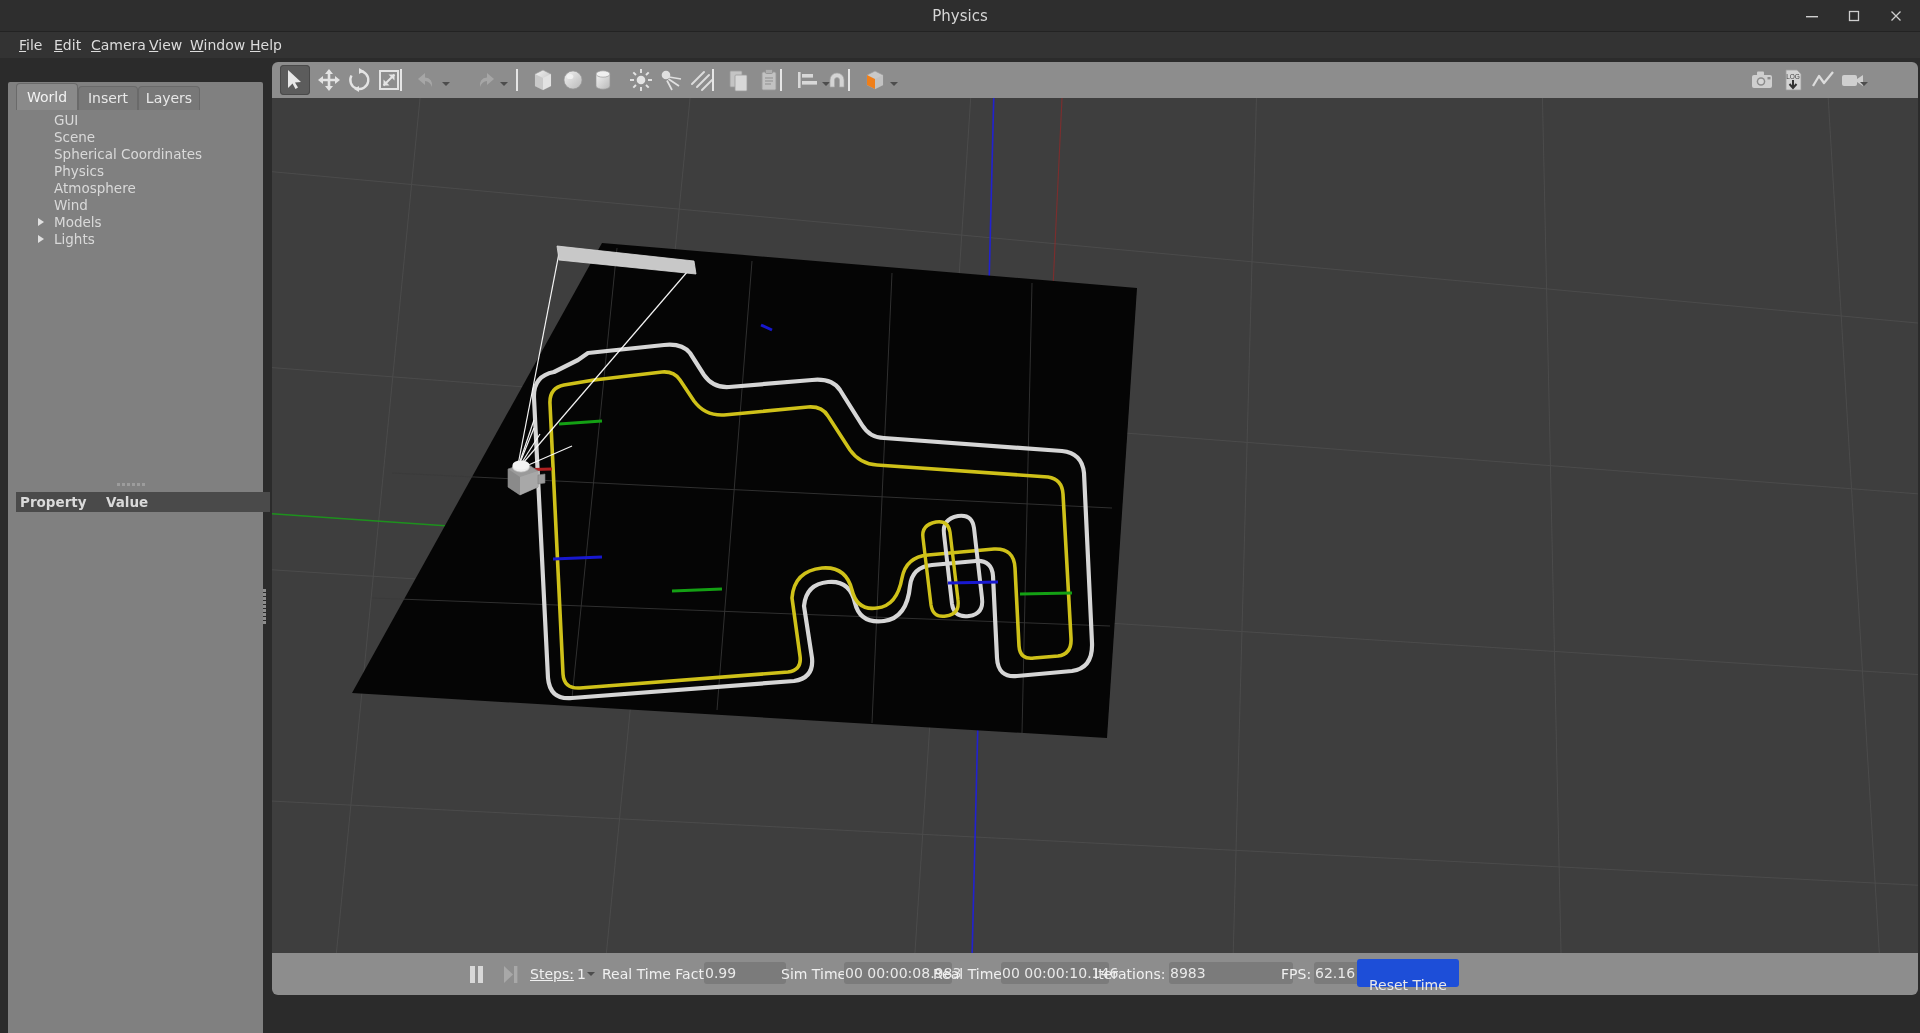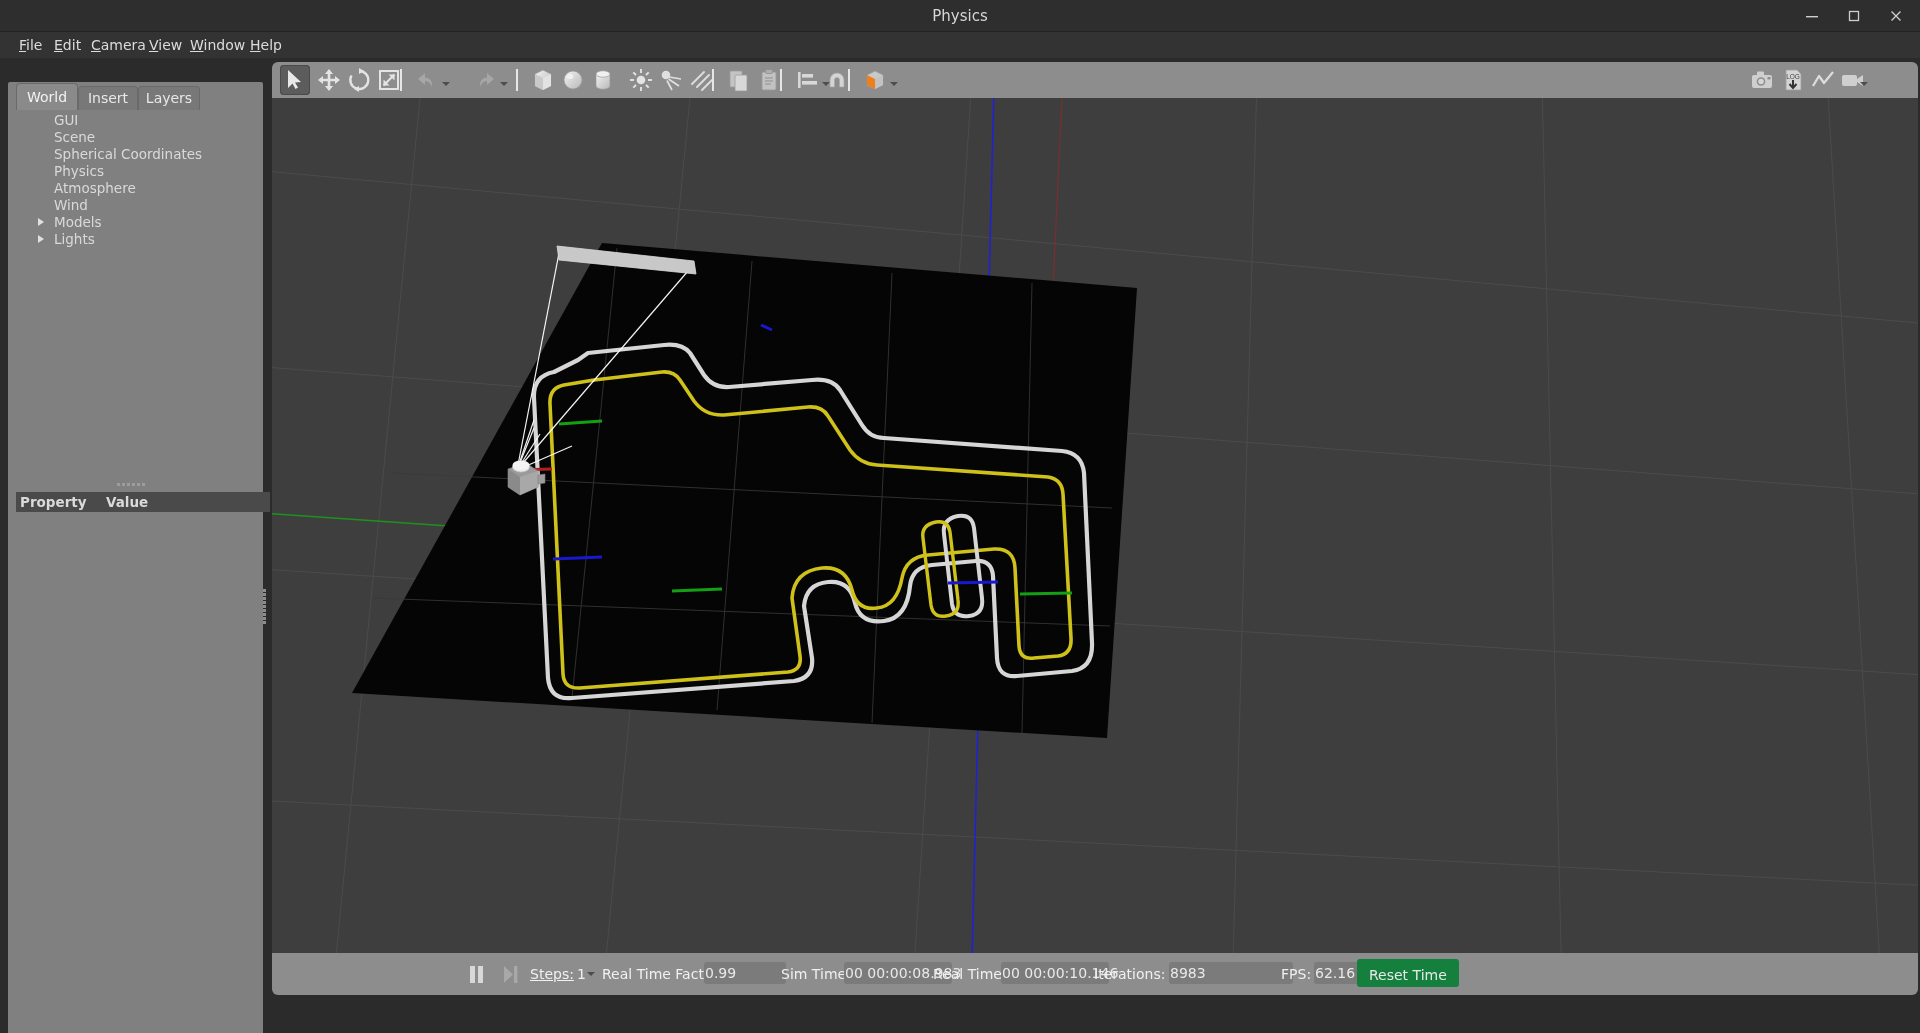--- a/index.html
+++ b/index.html
@@ -81,22 +81,22 @@
 
   
   #statusbar { position:absolute; left:2px; top:895px; width:1646px; height:42px;
                background:#8d8d8d; border-bottom-left-radius:6px; border-bottom-right-radius:6px; }
   .sb-label { position:absolute; top:12px; height:18px; line-height:18px;
               font-size:14px; color:#f0f0f0; white-space:nowrap; }
   .sb-field { position:absolute; top:9px; height:22px; line-height:22px;
               background:#7b7b7b; border-radius:3px; color:#e9e9e9; font-size:14px;
               padding-left:1px; white-space:nowrap; }
   #reset-btn { position:absolute; top:6px; height:28px; line-height:28px;
-               background:#15803d; border-radius:3px; color:#e8e8e8; font-size:14px;
-               padding:2px 12px; cursor:default; }
+               background:#1d4ed8; border-radius:3px; color:#e8e8e8; font-size:14px;
+               padding:12px 12px; cursor:default; }
 </style>
 </head>
 <body>
 
 <div id="titlebar">
   <div id="title-text">Physics</div>
   <div class="wbtn" id="btn-min">
     <svg width="14" height="12" viewBox="0 0 14 12">
         <rect x="1" y="6" width="12" height="1.4" fill="#cfcfcf"></rect>
       </svg>

